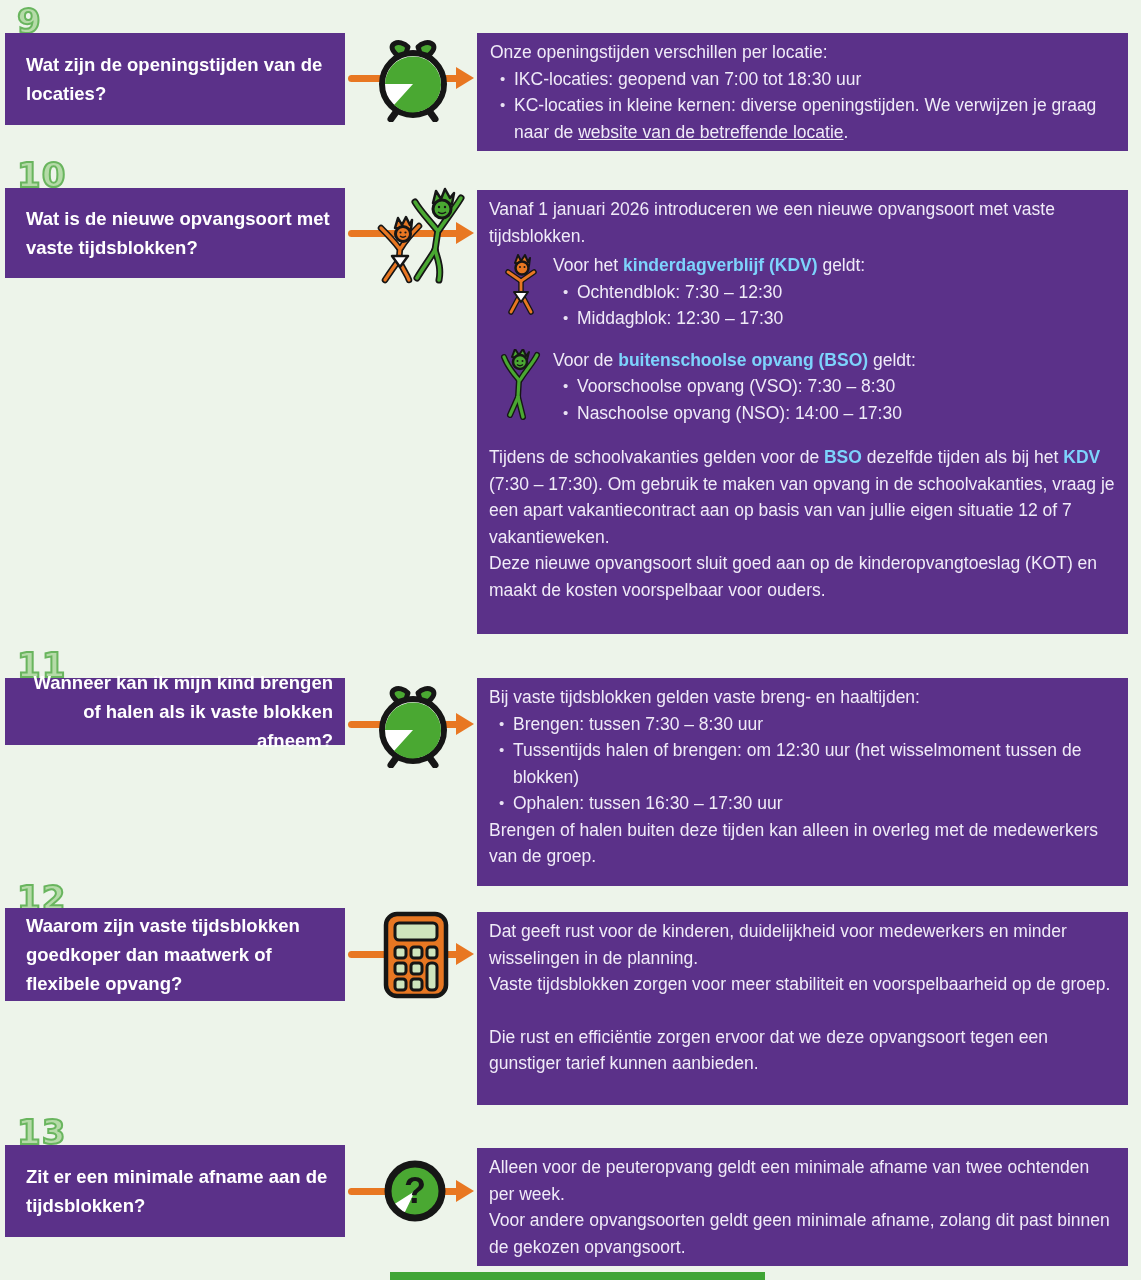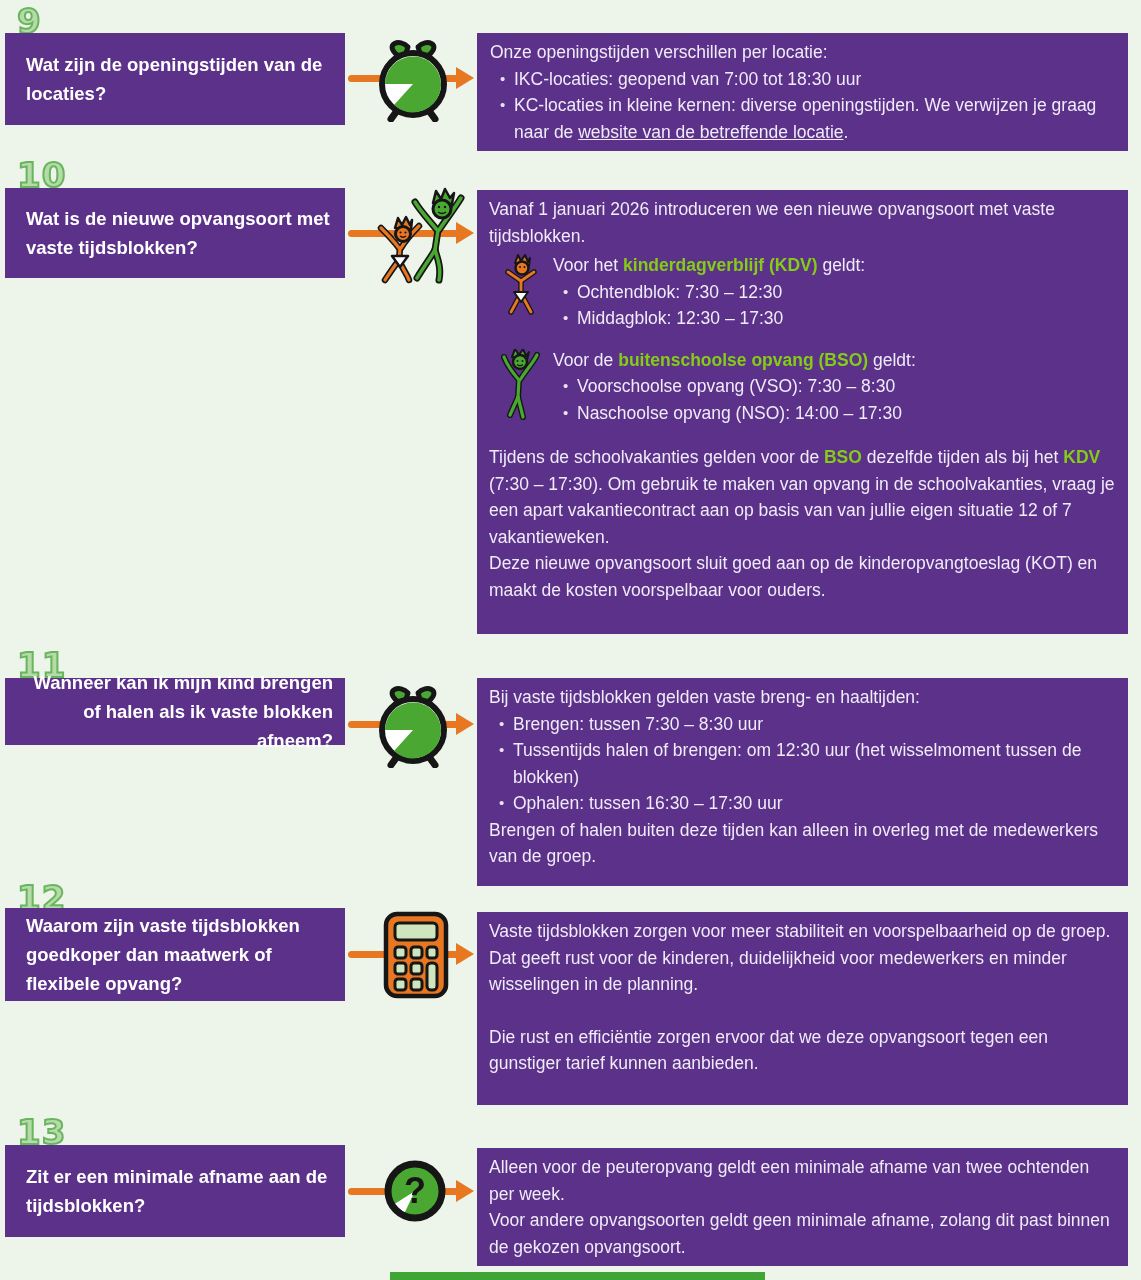--- a/index.html
+++ b/index.html
@@ -23,21 +23,21 @@
     padding:0 12px 0 21px; box-sizing:border-box;
   }
   .abox {
     position:absolute; left:477px; width:651px;
     background:#5b3189; color:#f0ebf8;
     font-size:17.5px; line-height:26.5px;
     padding:6px 12px; box-sizing:border-box; overflow:hidden;
   }
   .abox p { margin:0; }
   .abox .gap-above { margin-top:26px; }
-  .abox b { color:#84cc16; }
+  .abox b { color:#7dd3fc; }
   ul.blist { list-style:none; margin:0; padding:0 0 0 24px; }
   ul.blist li { position:relative; }
   ul.blist li::before {
     content:"•"; position:absolute; left:-14px; top:0;
     font-size:15px; color:#e9e2f3;
   }
   .subblock { position:relative; margin-left:64px; }
   .subblock .sub-icon { position:absolute; top:2px; }
   .link { text-decoration:underline; cursor:pointer; }
   .conn-line { position:absolute; height:7px; background:#e87722; border-radius:4px; }
@@ -235,22 +235,22 @@
         <rect x="44" y="36" width="10" height="11" rx="3"></rect>
         <rect x="12" y="52" width="11" height="11" rx="3"></rect>
         <rect x="28" y="52" width="11" height="11" rx="3"></rect>
         <rect x="12" y="68" width="11" height="11" rx="3"></rect>
         <rect x="28" y="68" width="11" height="11" rx="3"></rect>
         <rect x="44" y="52" width="10" height="27" rx="4"></rect>
       </g>
     </svg>
   </span>
   <div class="abox" style="top:912px; height:193px;">
+    <p>Dat geeft rust voor de kinderen, duidelijkheid voor medewerkers en minder wisselingen in de planning.</p>
     <p>Vaste tijdsblokken zorgen voor meer stabiliteit en voorspelbaarheid op de groep.</p>
-    <p>Dat geeft rust voor de kinderen, duidelijkheid voor medewerkers en minder wisselingen in de planning.</p>
     <p class="gap-above">Die rust en efficiëntie zorgen ervoor dat we deze opvangsoort tegen een gunstiger tarief kunnen aanbieden.</p>
   </div>
 
   <div class="num" style="top:1115px;">13</div>
   <div class="qbox" style="top:1145px; height:92px;">
     <span>Zit er een minimale afname aan de tijdsblokken?</span>
   </div>
   <div class="conn-line" style="left:348px; top:1188px; width:112px;"></div>
   <div class="conn-head" style="left:456px; top:1180px;"></div>
   <span class="conn-icon" style="left:383px; top:1159px;">

